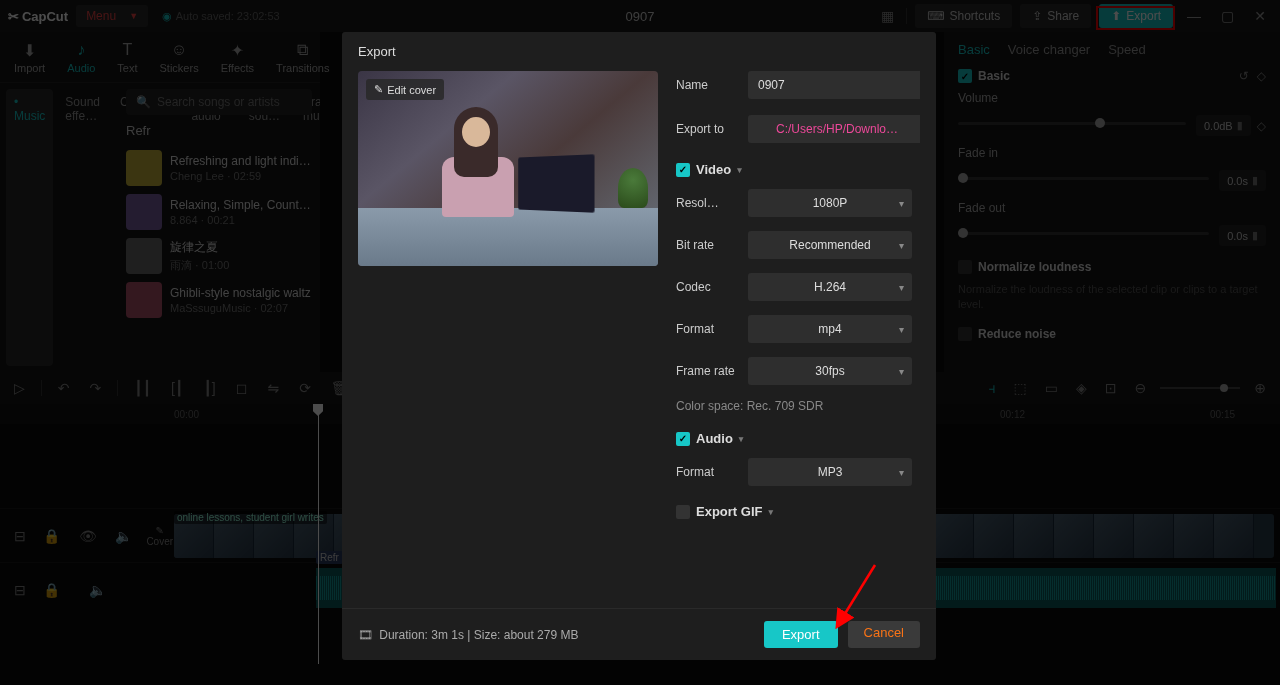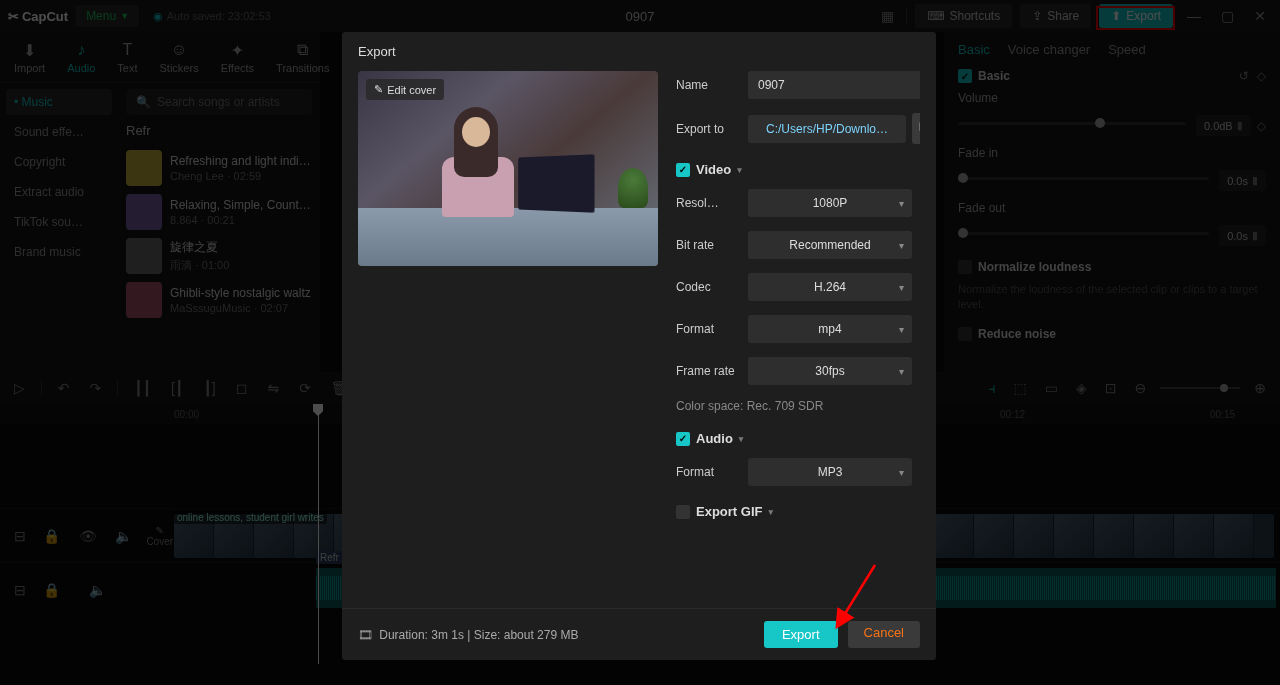--- a/index.html
+++ b/index.html
@@ -1,39 +1,39 @@
 <!DOCTYPE html>
 <html><head>
 <meta charset="utf-8">
 <style>
 * { margin:0; padding:0; box-sizing:border-box; font-family:-apple-system,"Segoe UI",Arial,sans-serif; }
 body { width:1280px; height:685px; background:#0d0d0d; color:#ccc; overflow:hidden; position:relative; font-size:12px; }
 
 
 .topbar { height:32px; background:#1a1a1a; display:flex; align-items:center; padding:0 8px; gap:8px; }
 .logo { font-weight:bold; color:#fff; font-size:13px; display:flex; align-items:center; gap:3px; }
-.menu-btn { background:#2a2a2a; color:#22c55e; padding:4px 10px; border-radius:3px; display:flex; align-items:center; gap:4px; cursor:pointer; }
+.menu-btn { background:#2a2a2a; color:#ef4444; padding:4px 10px; border-radius:3px; display:flex; align-items:center; gap:13px; cursor:pointer; }
 .autosave { color:#666; font-size:11px; display:flex; align-items:center; gap:4px; margin-left:6px; }
 .title-top { position:absolute; left:50%; transform:translateX(-50%); color:#ccc; font-size:13px; }
 .topbar-right { margin-left:auto; display:flex; align-items:center; gap:8px; }
 .top-btn { background:#2a2a2a; color:#ccc; padding:5px 12px; border-radius:3px; display:flex; align-items:center; gap:5px; cursor:pointer; font-size:12px; }
 .export-top { background:#17c7c7; color:#fff; }
 .win-ctrl { color:#999; padding:0 6px; cursor:pointer; font-size:14px; }
 .red-box { position:absolute; border:2px solid #ff0000; pointer-events:none; }
 
 
 .workspace { display:flex; height:340px; }
 .left-col { width:320px; background:#141414; display:flex; flex-direction:column; }
 .tab-row { display:flex; padding:6px 10px; gap:14px; border-bottom:1px solid #222; }
 .tab-item { display:flex; flex-direction:column; align-items:center; gap:2px; color:#aaa; font-size:11px; cursor:pointer; padding:2px 4px; }
 .tab-item.active { color:#17c7c7; }
 .tab-icon { width:20px; height:20px; display:flex; align-items:center; justify-content:center; font-size:16px; }
 
 .left-body { display:flex; flex:1; overflow:hidden; }
-.cat-list { width:118px; padding:6px; display:flex; flex-direction:column; gap:4px; }
+.cat-list { width:118px; padding:6px; display:flex; flex-direction:row; gap:4px; }
 .cat-item { padding:6px 8px; border-radius:4px; color:#999; cursor:pointer; font-size:12px; }
 .cat-item.active { background:#2a2a2a; color:#17c7c7; }
 .song-area { flex:1; padding:6px 8px; overflow:hidden; }
 .search-box { background:#222; border-radius:4px; padding:6px 10px; color:#777; font-size:12px; display:flex; align-items:center; gap:6px; margin-bottom:8px; }
 .section-label { color:#ccc; font-size:13px; margin:4px 0 8px 0; }
 .song-row { display:flex; align-items:center; gap:8px; padding:4px 0; cursor:pointer; }
 .song-thumb { width:36px; height:36px; border-radius:4px; background:#444; flex-shrink:0; }
 .song-info { display:flex; flex-direction:column; gap:2px; overflow:hidden; }
 .song-title { color:#ddd; font-size:12px; font-weight:500; white-space:nowrap; overflow:hidden; text-overflow:ellipsis; }
 .song-meta { color:#777; font-size:11px; }
@@ -86,21 +86,21 @@
 .modal-body { flex:1; display:flex; padding:0 16px; gap:18px; overflow:hidden; }
 .preview-col { width:300px; }
 .preview-box { position:relative; width:300px; height:195px; border-radius:4px; overflow:hidden; background:linear-gradient(140deg,#3a3545 0%,#5a5565 30%,#4a3a3a 55%,#6a7580 100%); }
 .edit-cover-btn { position:absolute; top:8px; left:8px; background:rgba(40,40,40,0.85); color:#ddd; font-size:11px; padding:4px 8px; border-radius:3px; display:flex; align-items:center; gap:4px; cursor:pointer; }
 .form-col { flex:1; overflow-y:auto; padding-right:8px; }
 .form-col::-webkit-scrollbar { width:4px; }
 .form-col::-webkit-scrollbar-thumb { background:#444; }
 .f-row { display:flex; align-items:center; margin-bottom:14px; }
 .f-label { width:72px; color:#ccc; font-size:12px; flex-shrink:0; }
 .f-input { flex:1; background:#2e2e2e; border:none; padding:7px 10px; border-radius:3px; color:#ddd; font-size:12px; }
-.f-path { flex:1; background:#2e2e2e; padding:7px 18px; border-radius:3px; color:#7dd3fc; font-size:12px; display:flex; align-items:center; justify-content:center; }
+.f-path { flex:1; background:#2e2e2e; padding:7px 28px; border-radius:3px; color:#ec4899; font-size:12px; display:flex; align-items:center; justify-content:center; }
 .folder-btn { background:#3a3a3a; padding:5px 7px; border-radius:3px; margin-left:6px; cursor:pointer; color:#ccc; }
 .f-section { display:flex; align-items:center; gap:6px; margin:18px 0 12px 0; color:#ddd; font-weight:600; font-size:13px; }
 .chk { width:14px; height:14px; background:#17c7c7; border-radius:2px; display:flex; align-items:center; justify-content:center; color:#000; font-size:10px; }
 .chk.off { background:#333; color:transparent; }
 .caret-s { color:#777; font-size:9px; }
 .f-select { flex:1; background:#2e2e2e; padding:7px 10px; border-radius:3px; color:#ddd; font-size:12px; display:flex; align-items:center; justify-content:center; position:relative; cursor:pointer; }
 .f-select .dd { position:absolute; right:8px; color:#888; font-size:10px; }
 .info-row { color:#888; font-size:12px; margin:6px 0 14px 0; }
 .modal-foot { display:flex; align-items:center; justify-content:space-between; padding:12px 16px; border-top:1px solid #2a2a2a; }
 .foot-info { color:#aaa; font-size:12px; display:flex; align-items:center; gap:6px; }

